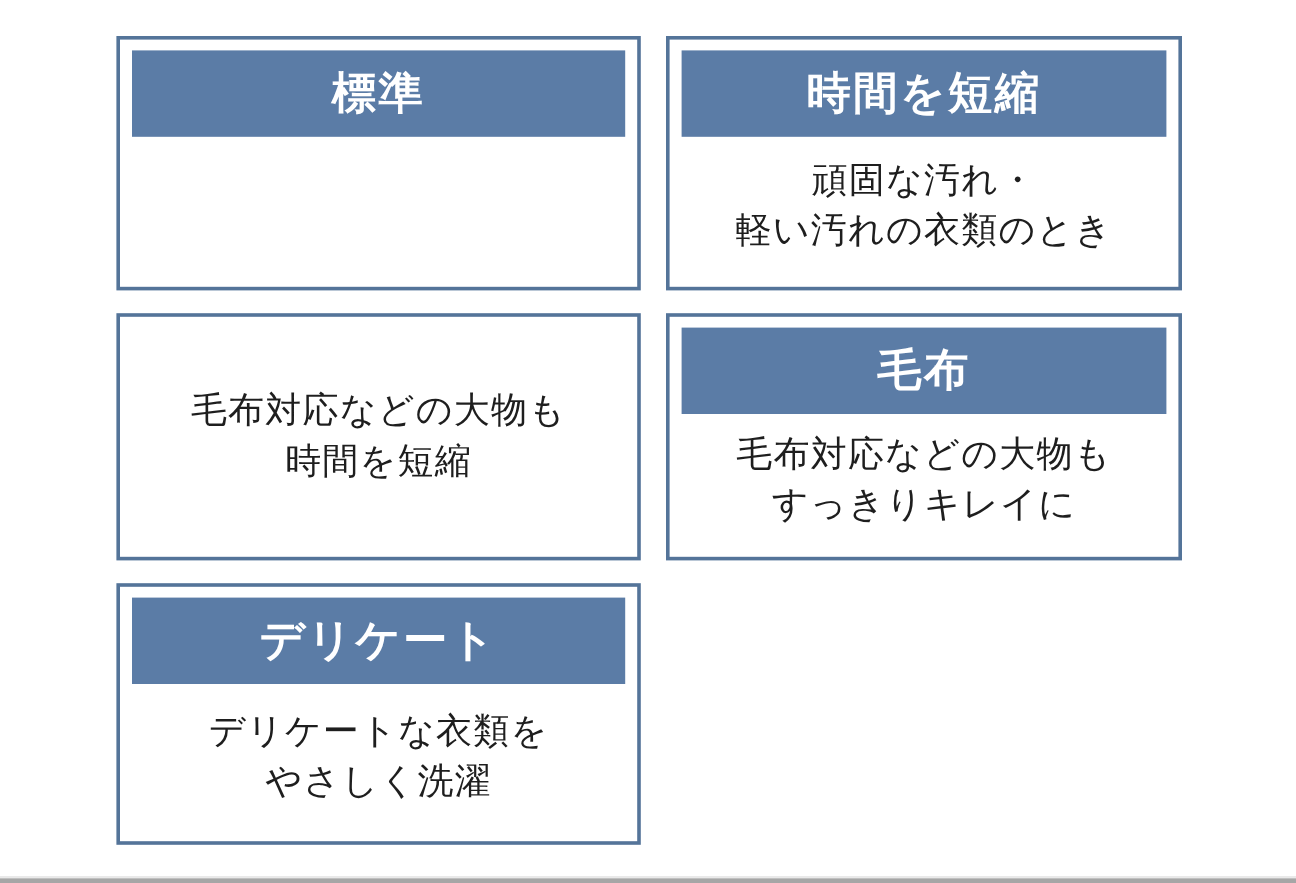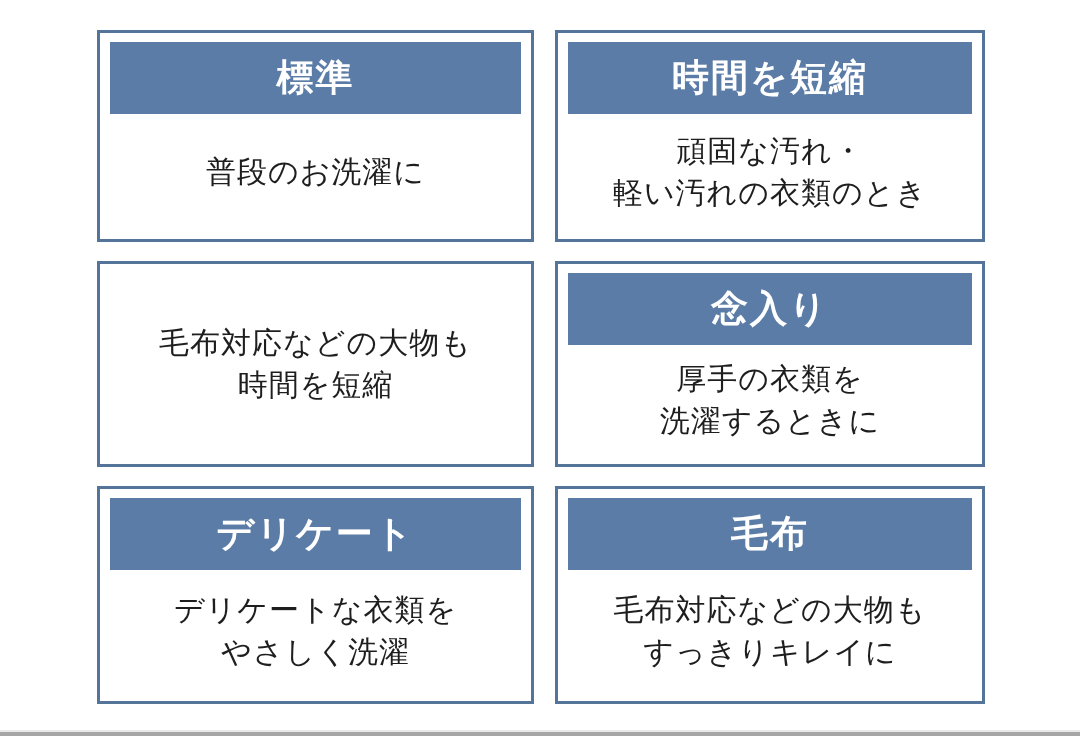--- a/index.html
+++ b/index.html
@@ -71,47 +71,41 @@
     box-shadow:0 -2px 0 var(--bottom-bar-light);
   }
 </style>
 </head>
 <body>
 
 <div class="grid">
 
   <div class="card">
     <div class="card-header">標準</div>
-    <div class="card-body">普段のお洗濯に</div>
   </div>
 
   <div class="card">
     <div class="card-header">時間を短縮</div>
     <div class="card-body">頑固な汚れ・
 軽い汚れの衣類のとき</div>
   </div>
 
   <div class="card">
     <div class="card-body">毛布対応などの大物も
 時間を短縮</div>
   </div>
 
+
   <div class="card">
-    <div class="card-header">念入り</div>
-    <div class="card-body">厚手の衣類を
-洗濯するときに</div>
+    <div class="card-header">毛布</div>
+    <div class="card-body">毛布対応などの大物も
+すっきりキレイに</div>
   </div>
 
   <div class="card">
     <div class="card-header">デリケート</div>
     <div class="card-body">デリケートな衣類を
 やさしく洗濯</div>
   </div>
 
-  <div class="card">
-    <div class="card-header">毛布</div>
-    <div class="card-body">毛布対応などの大物も
-すっきりキレイに</div>
-  </div>
-
 </div>
 
 <div class="bottom-line"></div>
 
 </body></html>

